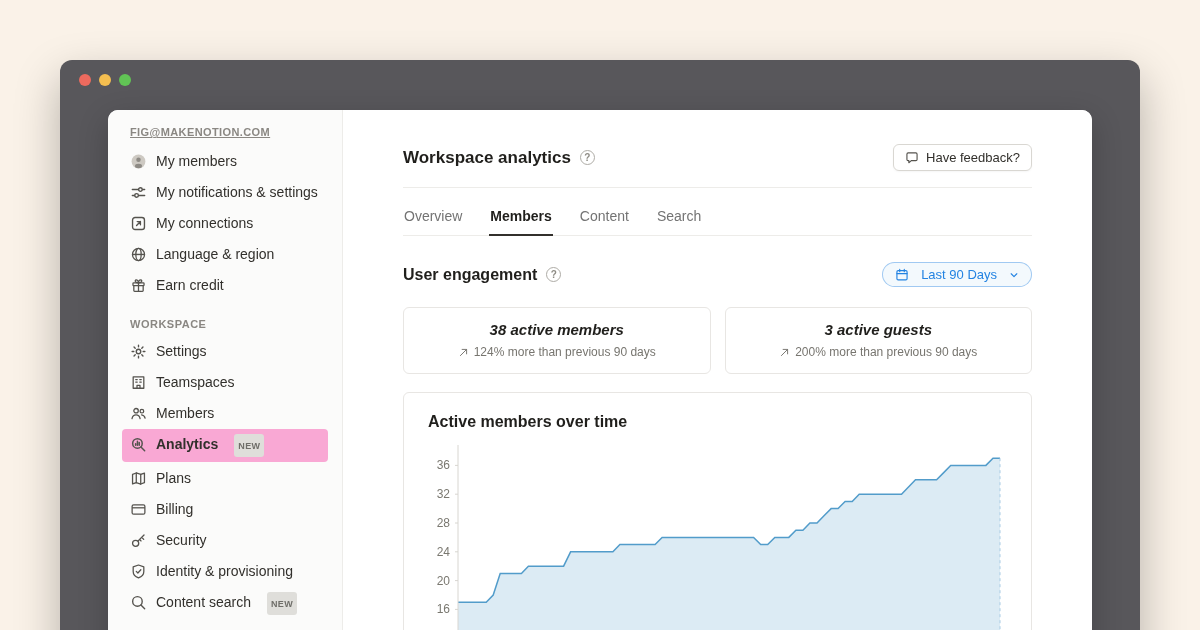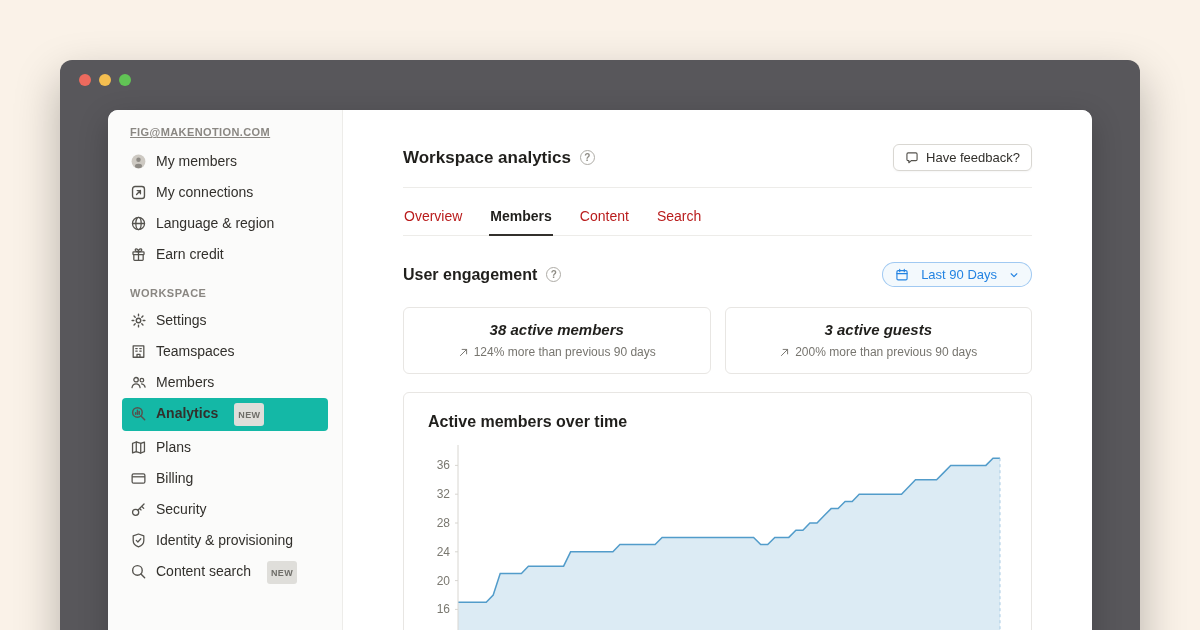--- a/index.html
+++ b/index.html
@@ -38,21 +38,21 @@
     text-decoration:underline;
   }
   .sb-section {
     font-size:11px; font-weight:600; letter-spacing:0.5px; color:#8A8782;
     margin:18px 0 6px 0; padding:0 8px;
   }
   .sb-item {
     display:flex; align-items:flex-start; gap:9px; padding:5px 8px; border-radius:4px;
     font-size:14px; line-height:20px; color:#32302C; cursor:pointer; margin-bottom:1px;
   }
-  .sb-item.selected { background:#14b8a6; font-weight:700; }
+  .sb-item.selected { background:#f9a8d4; font-weight:700; }
   .sb-icon { width:17px; height:17px; flex:none; margin-top:1.5px; color:#55534E; display:inline-flex; }
   .sb-icon svg { width:17px; height:17px; }
   .badge {
     font-size:9px; font-weight:600; letter-spacing:0.4px; color:#6F6E69;
     background:#DFDEDA; border-radius:3px; padding:1.5px 4px; margin-left:7px;
     align-self:center; flex:none;
   }
 
   
   .main { flex:1; padding:34px 60px 0 60px; overflow:hidden; background:#fff; }
@@ -65,21 +65,21 @@
   }
   .feedback-btn {
     margin-left:auto; display:inline-flex; align-items:center; gap:7px;
     font-family:inherit; font-size:13px; color:#32302C; background:#fff;
     border:1px solid #D9D7D2; border-radius:6px; padding:5px 11px; cursor:pointer;
     box-shadow:0 1px 2px rgba(0,0,0,0.04);
   }
   .feedback-btn svg { color:#55534E; }
 
   .tabs { display:flex; gap:26px; margin-top:12px; border-bottom:1px solid #EDECE9; }
-  .tab { padding:8px 1px 10px 1px; font-size:14px; color:#b91c1c; cursor:pointer; }
+  .tab { padding:8px 1px 10px 1px; font-size:14px; color:#737373; cursor:pointer; }
   .tab.selected { color:#201F1C; font-weight:700; border-bottom:2px solid #32302C; margin-bottom:-1px; }
 
   .section-row { display:flex; align-items:center; gap:7px; margin-top:26px; }
   .section-title { font-size:16px; font-weight:700; color:#201F1C; margin:0; }
   .range-btn {
     margin-left:auto; display:inline-flex; align-items:center; gap:12px;
     font-family:inherit; font-size:13px; font-weight:500; color:#2383E2;
     background:#F3F9FD; border:1px solid rgba(35,131,226,0.4); border-radius:15px;
     padding:4px 12px; cursor:pointer;
   }
@@ -122,20 +122,30 @@
         <span class="sb-icon">
           <svg viewBox="0 0 16 16">
               <circle cx="8" cy="8" r="6.5" fill="#CDC9C2"></circle>
               <circle cx="8" cy="6.3" r="2.1" fill="#8D8A84"></circle>
               <ellipse cx="8" cy="12.2" rx="3.3" ry="2.1" fill="#8D8A84"></ellipse>
             </svg>
         </span>
         <span class="sb-label">My members</span>
       </div>
 
+      <div class="sb-item">
+        <span class="sb-icon">
+          <svg viewBox="0 0 16 16" fill="none" stroke="currentColor" stroke-width="1.3" stroke-linecap="round">
+              <path d="M2.2 5.2h11.6M2.2 10.8h11.6"></path>
+              <circle cx="9.8" cy="5.2" r="1.7" fill="#FBFBFA"></circle>
+              <circle cx="6.2" cy="10.8" r="1.7" fill="#FBFBFA"></circle>
+            </svg>
+        </span>
+        <span class="sb-label">My notifications &amp; settings</span>
+      </div>
 
       <div class="sb-item">
         <span class="sb-icon">
           <svg viewBox="0 0 16 16" fill="none" stroke="currentColor" stroke-width="1.3" stroke-linecap="round" stroke-linejoin="round">
               <rect x="2.4" y="2.4" width="11.2" height="11.2" rx="2.4"></rect>
               <path d="M6.2 9.8 9.8 6.2M6.8 6.2h3v3"></path>
             </svg>
         </span>
         <span class="sb-label">My connections</span>
       </div>

